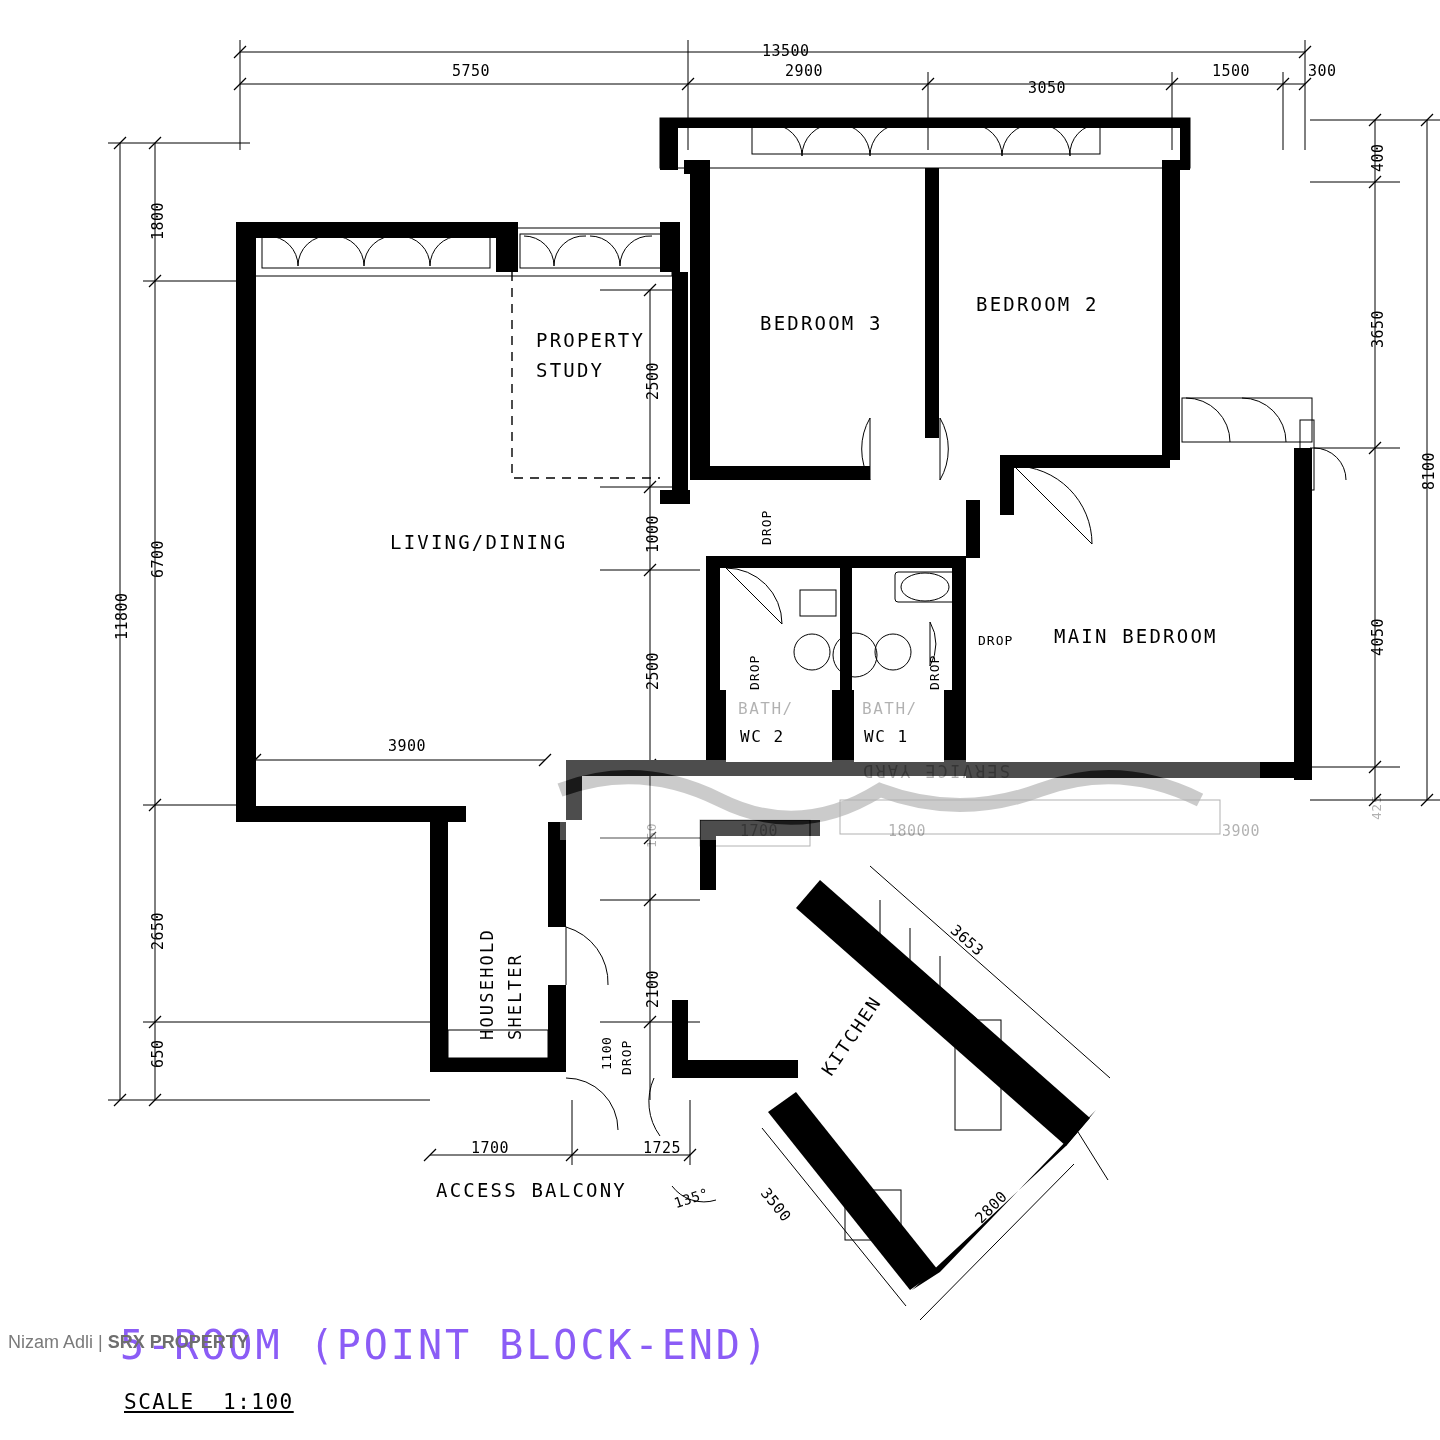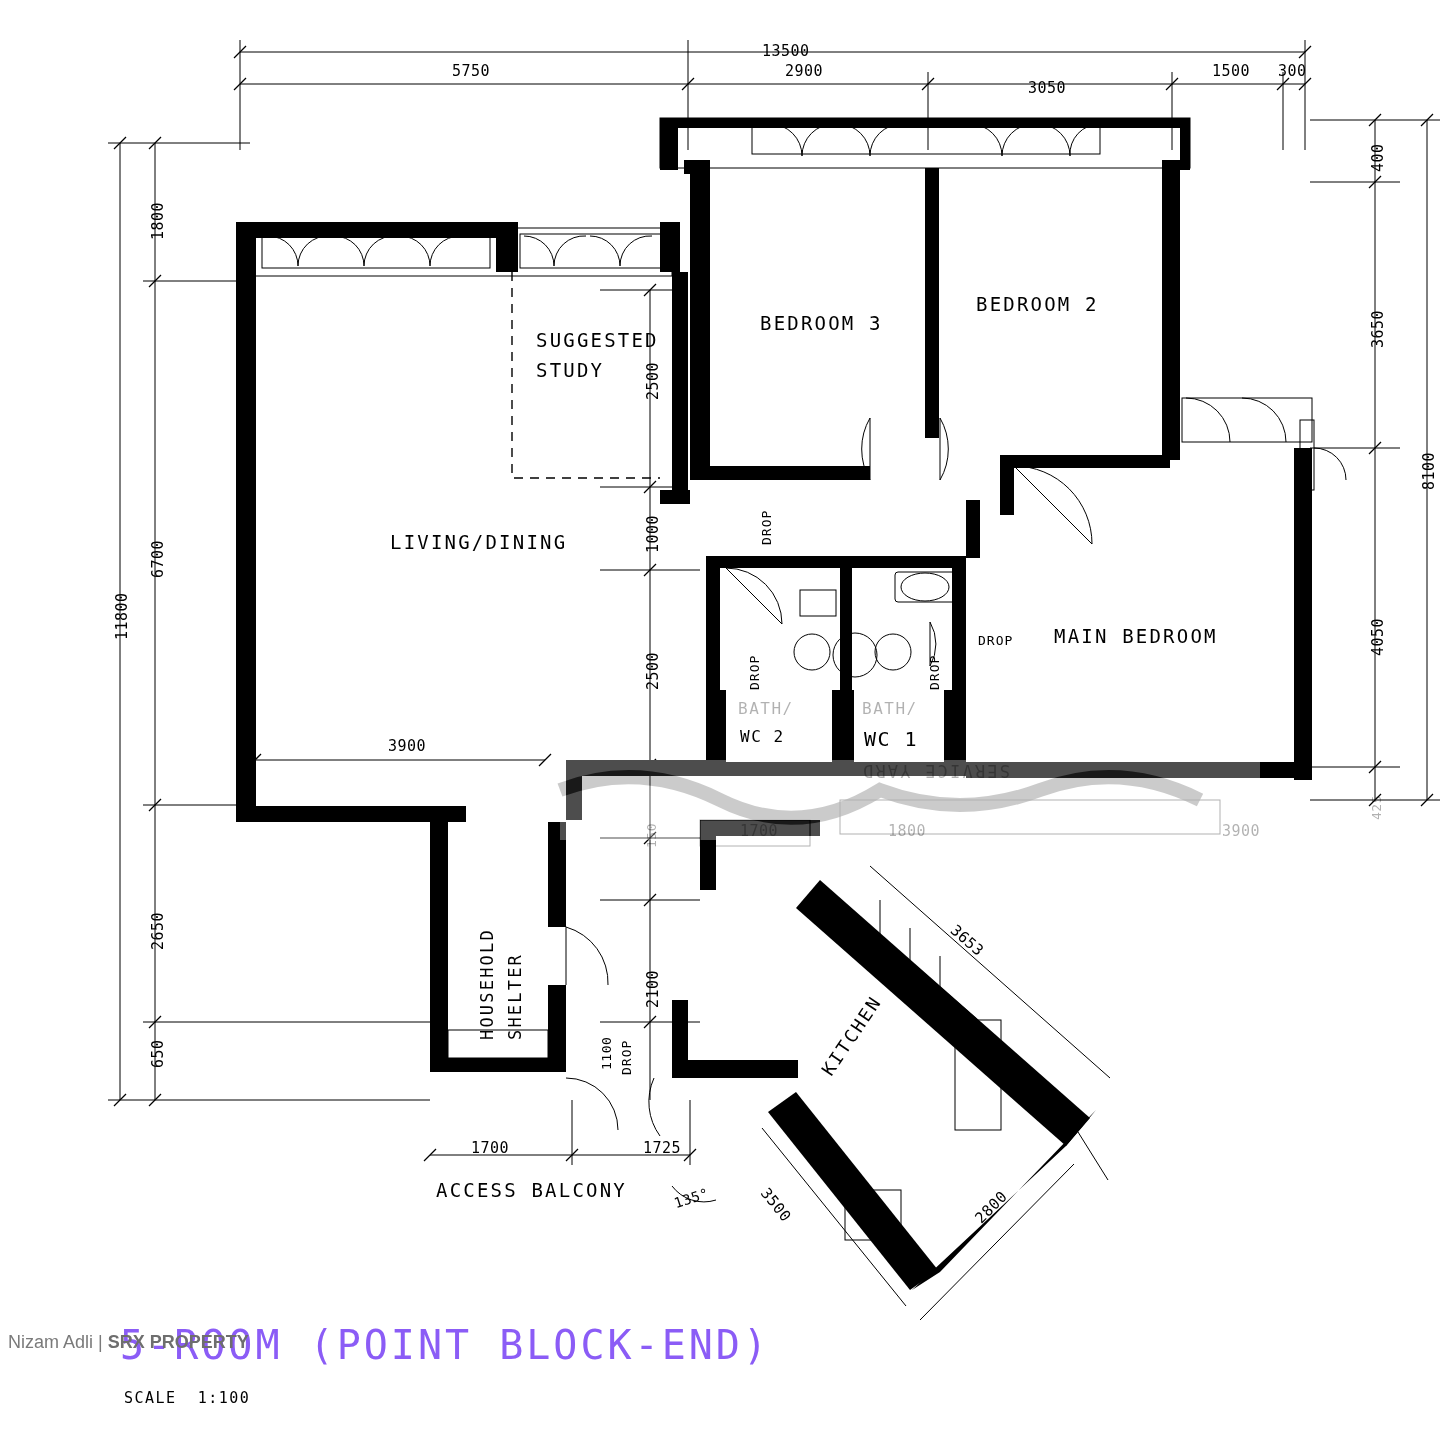--- a/index.html
+++ b/index.html
@@ -60,22 +60,23 @@
   }
   .faded {
     opacity: 0.30;
   }
   .title {
     font-size: 40px;
     letter-spacing: 3px;
     color: #8b5cf6;
   }
   .scale {
-    font-size: 15px;
+    font-size: 21px;
     letter-spacing: 1.5px;
+    text-decoration: underline;
   }
   .wm {
     position: absolute;
     left: 8px;
     top: 1332px;
     font-family: "Liberation Sans", sans-serif;
     font-size: 18px;
     color: #7a7a7a;
   }
   .wm b { color: #6e6e6e; }
@@ -340,21 +341,21 @@
     <rect x="840" y="800" width="380" height="34" stroke="#000" stroke-width="1" fill="none"></rect>
     <rect x="700" y="820" width="110" height="26" stroke="#000" stroke-width="1" fill="none"></rect>
   </g>
 </svg>
 
 <div class="lbl dim" style="left:762px; top:43px;">13500</div>
 <div class="lbl dim" style="left:452px; top:63px;">5750</div>
 <div class="lbl dim" style="left:785px; top:63px;">2900</div>
 <div class="lbl dim" style="left:1028px; top:80px;">3050</div>
 <div class="lbl dim" style="left:1212px; top:63px;">1500</div>
-<div class="lbl dim" style="left:1278px; top:63px;">300</div>
+<div class="lbl dim" style="left:1308px; top:63px;">300</div>
 
 <div class="lbl dimv" style="left:114px; top:640px;">11800</div>
 <div class="lbl dimv" style="left:150px; top:240px;">1800</div>
 <div class="lbl dimv" style="left:150px; top:578px;">6700</div>
 <div class="lbl dimv" style="left:150px; top:950px;">2650</div>
 <div class="lbl dimv" style="left:150px; top:1068px;">650</div>
 
 <div class="lbl dimv" style="left:1421px; top:490px;">8100</div>
 <div class="lbl dimv" style="left:1370px; top:172px;">400</div>
 <div class="lbl dimv" style="left:1370px; top:348px;">3650</div>
@@ -374,30 +375,30 @@
 <div class="lbl dim faded" style="left:740px; top:823px;">1700</div>
 <div class="lbl dim faded" style="left:888px; top:823px;">1800</div>
 <div class="lbl dim faded" style="left:1222px; top:823px;">3900</div>
 
 <div class="lbl dim" style="left:958px; top:922px; transform-origin:0 0; transform:rotate(41deg);">3653</div>
 <div class="lbl dim" style="left:770px; top:1185px; transform-origin:0 0; transform:rotate(51deg);">3500</div>
 <div class="lbl dim" style="left:972px; top:1215px; transform-origin:0 0; transform:rotate(-45deg);">2800</div>
 <div class="lbl dim" style="left:672px; top:1196px; transform-origin:0 0; transform:rotate(-18deg); font-size:14px;">135°</div>
 
 <div class="lbl room" style="left:390px; top:532px;">LIVING/DINING</div>
-<div class="lbl room" style="left:536px; top:330px;">SUGGESTED</div>
+<div class="lbl room" style="left:536px; top:330px;">PROPERTY</div>
 <div class="lbl room" style="left:536px; top:360px;">STUDY</div>
 <div class="lbl room" style="left:760px; top:294px;margin-top:19px;">BEDROOM 3</div>
 <div class="lbl room" style="left:976px; top:294px;">BEDROOM 2</div>
 <div class="lbl room" style="left:1054px; top:626px;">MAIN BEDROOM</div>
 
 <div class="lbl small faded" style="left:738px; top:700px; font-size:16px; letter-spacing:1.5px;">BATH/</div>
 <div class="lbl small" style="left:740px; top:728px; font-size:16px; letter-spacing:1.5px;">WC 2</div>
 <div class="lbl small faded" style="left:862px; top:700px; font-size:16px; letter-spacing:1.5px;">BATH/</div>
-<div class="lbl small" style="left:864px; top:728px; font-size:20px; letter-spacing:1.5px;">WC 1</div>
+<div class="lbl small" style="left:864px; top:728px; font-size:16px; letter-spacing:1.5px;">WC 1</div>
 
 <div class="lbl roomv" style="left:478px; top:1040px; font-size:17px;">HOUSEHOLD</div>
 <div class="lbl roomv" style="left:506px; top:1040px; font-size:17px;">SHELTER</div>
 
 <div class="lbl room" style="left:818px; top:1068px; font-size:18px; transform-origin:0 0; transform:rotate(-56deg);">KITCHEN</div>
 
 <div class="lbl room faded" style="left:1010px; top:780px; font-size:17px; transform-origin:0 0; transform:rotate(180deg) scale(1,1);">SERVICE YARD</div>
 
 <div class="lbl room" style="left:436px; top:1180px; font-size:19px;">ACCESS BALCONY</div>
 

